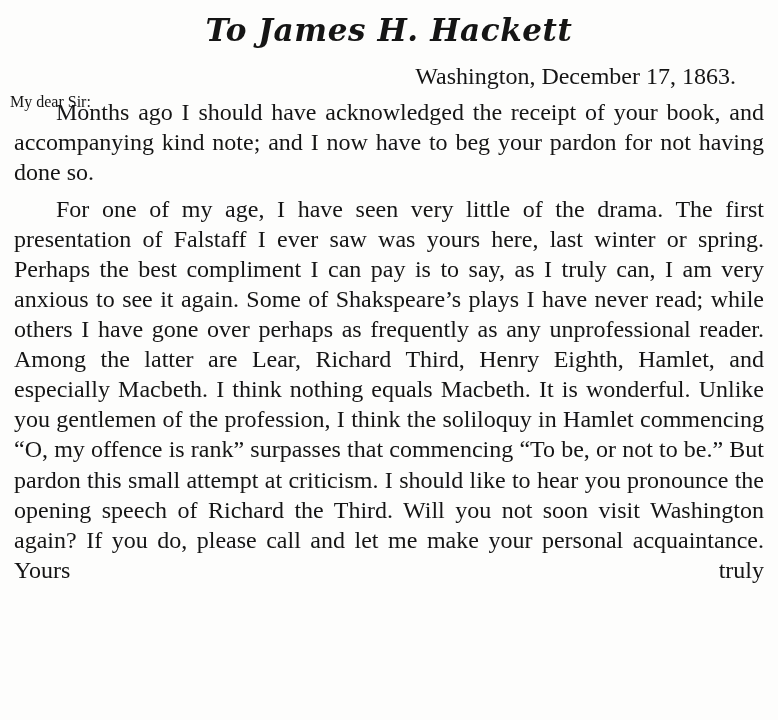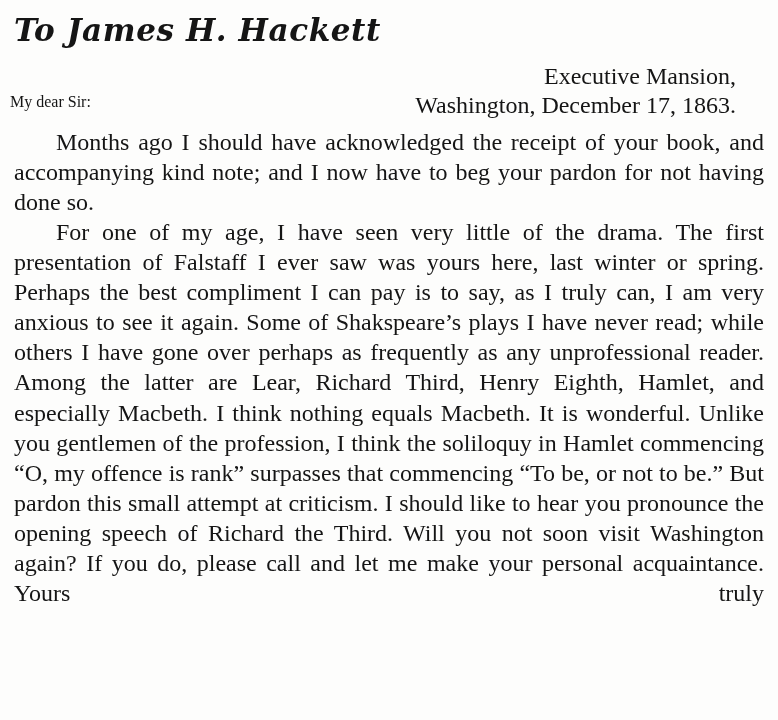--- a/index.html
+++ b/index.html
@@ -16,20 +16,21 @@
   }
   .page {
     position: relative;
     width: 778px;
     height: 720px;
     box-sizing: border-box;
     padding: 8px 14px 0 14px;
     background: #fdfdfc;
   }
   .title {
+    text-align: center;
     font-style: italic;
     font-weight: 700;
     font-size: 31px;
     letter-spacing: 0.6px;
     margin: 4px 0 14px 0;
     font-family: "DejaVu Serif", "Liberation Serif", serif;
   }
   .heading-block {
     text-align: right;
     font-size: 24px;
@@ -57,37 +58,37 @@
   }
   .para {
     margin: 0;
     text-indent: 42px;
   }
   .para + .para {
     margin-top: 0;
   }
   .para:last-child {
     text-align: justify;
+    margin-top: 6px;
   }
   
   .para.final::after {
     content: "";
     display: inline-block;
     width: 100%;
   }
 </style>
 </head>
 <body>
 
 <div class="page">
 
   <div class="title">To James H. Hackett</div>
 
   <div class="heading-block">
-    <span class="heading-line">Executive Mansion,</span>
     <span class="heading-line">Washington, December 17, 1863.</span>
   </div>
 
   <div class="salutation">My dear Sir:</div>
 
   <div class="body-text">
     <p class="para">Months ago I should have acknowledged the receipt of your book, and accompanying kind note; and I now have to beg your pardon for not having done so.</p>
     <p class="para final">For one of my age, I have seen very little of the drama. The first presentation of Falstaff I ever saw was yours here, last winter or spring. Perhaps the best compliment I can pay is to say, as I truly can, I am very anxious to see it again. Some of Shakspeare’s plays I have never read; while others I have gone over perhaps as frequently as any unprofessional reader. Among the latter are Lear, Richard Third, Henry Eighth, Hamlet, and especially Macbeth. I think nothing equals Macbeth. It is wonderful. Unlike you gentlemen of the profession, I think the soliloquy in Hamlet commencing “O, my offence is rank” surpasses that commencing “To be, or not to be.” But pardon this small attempt at criticism. I should like to hear you pronounce the opening speech of Richard the Third. Will you not soon visit Washington again? If you do, please call and let me make your personal acquaintance. Yours truly</p>
   </div>
 

